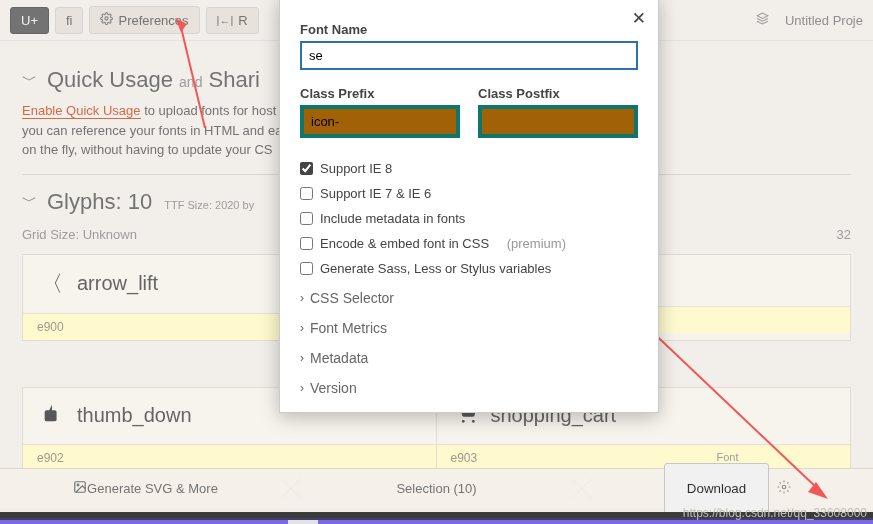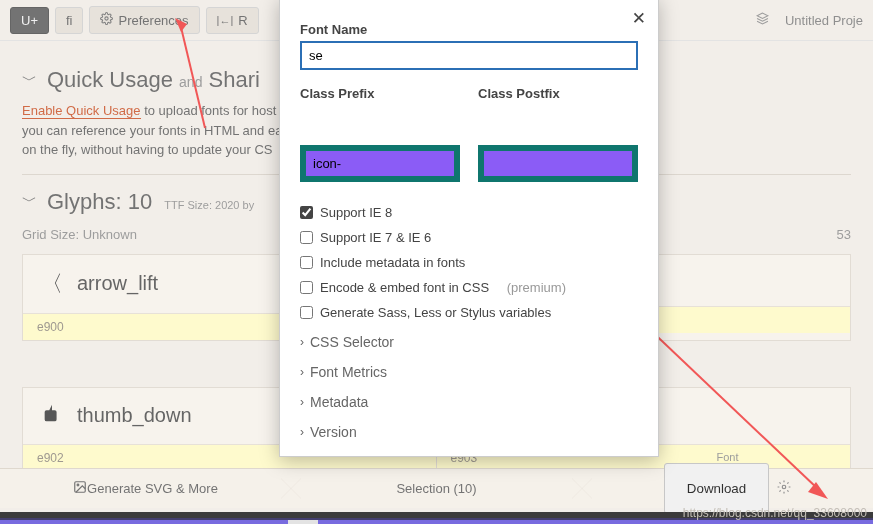--- a/index.html
+++ b/index.html
@@ -40,21 +40,21 @@
   .watermark { position:absolute; right:6px; bottom:4px; font-size:12px; color:#b7b1a7; }
   .purple-bar { position:absolute; left:0; right:0; bottom:0; height:6px; background:#5b4bd8; border-top:2px solid #1a144f; }
   .purple-bar .white { position:absolute; left:33%; top:0; bottom:0; width:30px; background:#ddd; }
   .bottom-black { position:absolute; left:0; right:0; bottom:6px; height:6px; background:#111;}
 
   
   .modal { position:absolute; top:-3px; left:279px; width:380px; background:#fff; border:1px solid #ccc; box-shadow:0 4px 18px rgba(0,0,0,0.25); padding:18px 20px 16px; z-index:50; }
   .modal .close { position:absolute; top:10px; right:12px; font-size:17px; color:#444; cursor:pointer; background:none; border:none; }
   .m-label { font-size:13px; font-weight:600; color:#444; margin-bottom:4px; margin-top:6px; display:block;}
   .m-input { width:100%; padding:5px 7px; font-size:13px; border:2px solid #2b6fb5; outline:none; }
-  .m-input.grey { border:6px solid #0f766e; background:#8b5cf6;margin-top:40px; }
+  .m-input.grey { border:4px solid #0f766e; background:#a16207; }
   .two-col { display:flex; gap:18px; margin-top:10px; }
   .two-col > div { flex:1; }
   .checks { margin-top:23px; display:flex; flex-direction:column; gap:10px; }
   .check { display:flex; align-items:center; gap:7px; font-size:13px; color:#444; }
   .check input { width:13px; height:13px; accent-color:#444; }
   .prem { color:#999; }
   .exp-list { margin-top:14px; display:flex; flex-direction:column; gap:14px; }
   .exp { display:flex; align-items:center; gap:6px; font-size:14px; color:#666; cursor:pointer;}
   .exp .chev2 { font-size:12px; }
 
@@ -114,21 +114,21 @@
   <div class="section-head">
     <span class="chev">﹀</span>
     <h2>
       <span>Glyphs: 10</span>
       <span class="sub" style="font-size:11px; margin-left:6px;text-align:right;">TTF Size: 2020 by</span>
     </h2>
   </div>
 
   <div class="row-meta">
     <span>Grid Size: Unknown</span>
-    <span class="right">53</span>
+    <span class="right">32</span>
   </div>
 
   <div class="glyphs">
     <div class="glyph-cell">
       <div class="glyph-top">
         <span class="icon arrow-lift">〈</span>
         <span>arrow_lift</span>
       </div>
       <div class="glyph-code">e900</div>
     </div>

